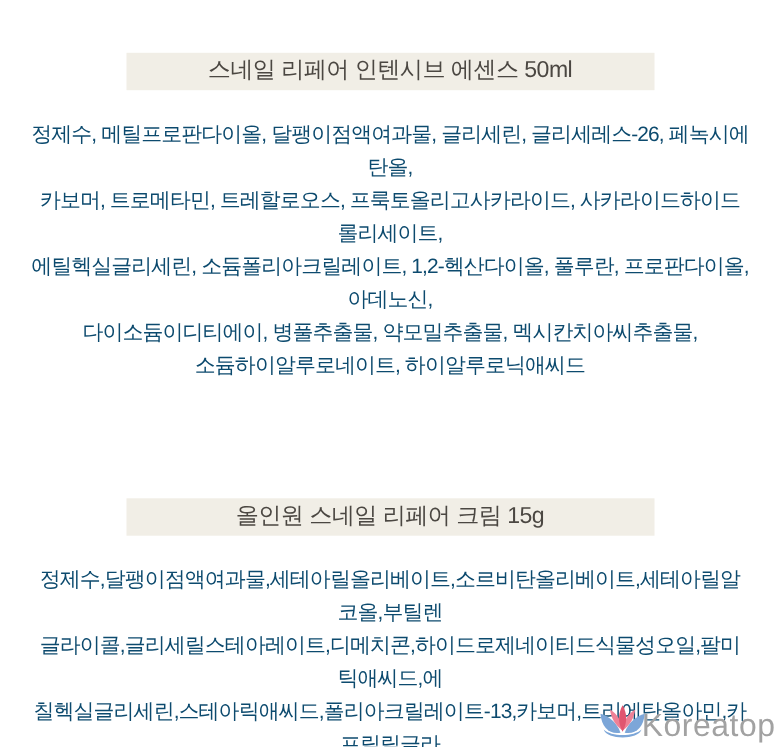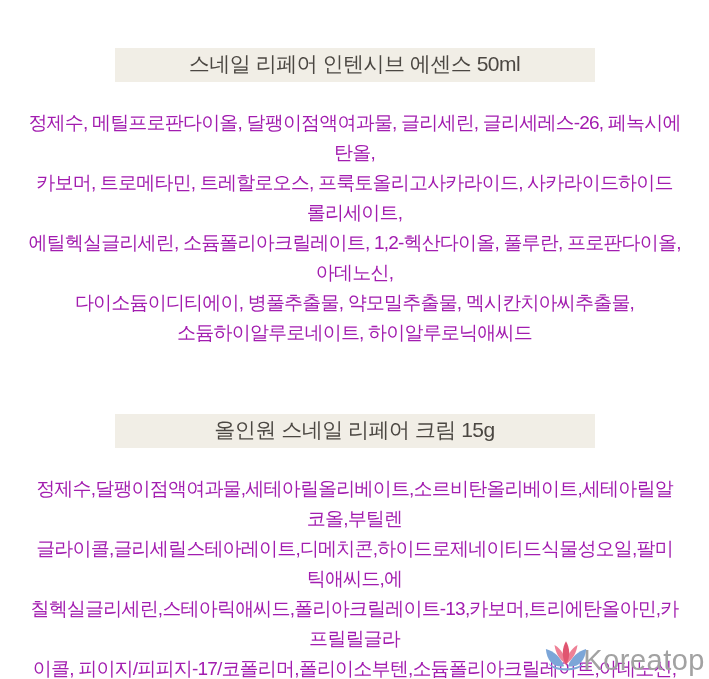--- a/index.html
+++ b/index.html
@@ -16,34 +16,34 @@
     overflow: hidden;
   }
   .title-band {
     width: 480px;
     margin: 0 auto;
     background: #f1eee6;
     text-align: center;
     padding: 4px 0 6px 0;
   }
   .section-essence .title-band { margin-top: 48px; }
-  .section-cream   .title-band { margin-top: 66px; }
+  .section-cream   .title-band { margin-top: 105px; }
   .section-title {
     font-size: 21px;
     font-weight: 500;
     color: #4b4742;
     letter-spacing: -0.5px;
     line-height: 24px;
   }
   .ingredients {
     white-space: pre-line;
     text-align: center;
     font-size: 19px;
     line-height: 30px;
-    color: #a21caf;
+    color: #0c4a6e;
     letter-spacing: -0.8px;
     padding: 0 28px;
     margin-top: 26px;
   }
   .watermark {
     position: absolute;
     right: 4px;
     bottom: 4px;
     display: flex;
     align-items: flex-end;

